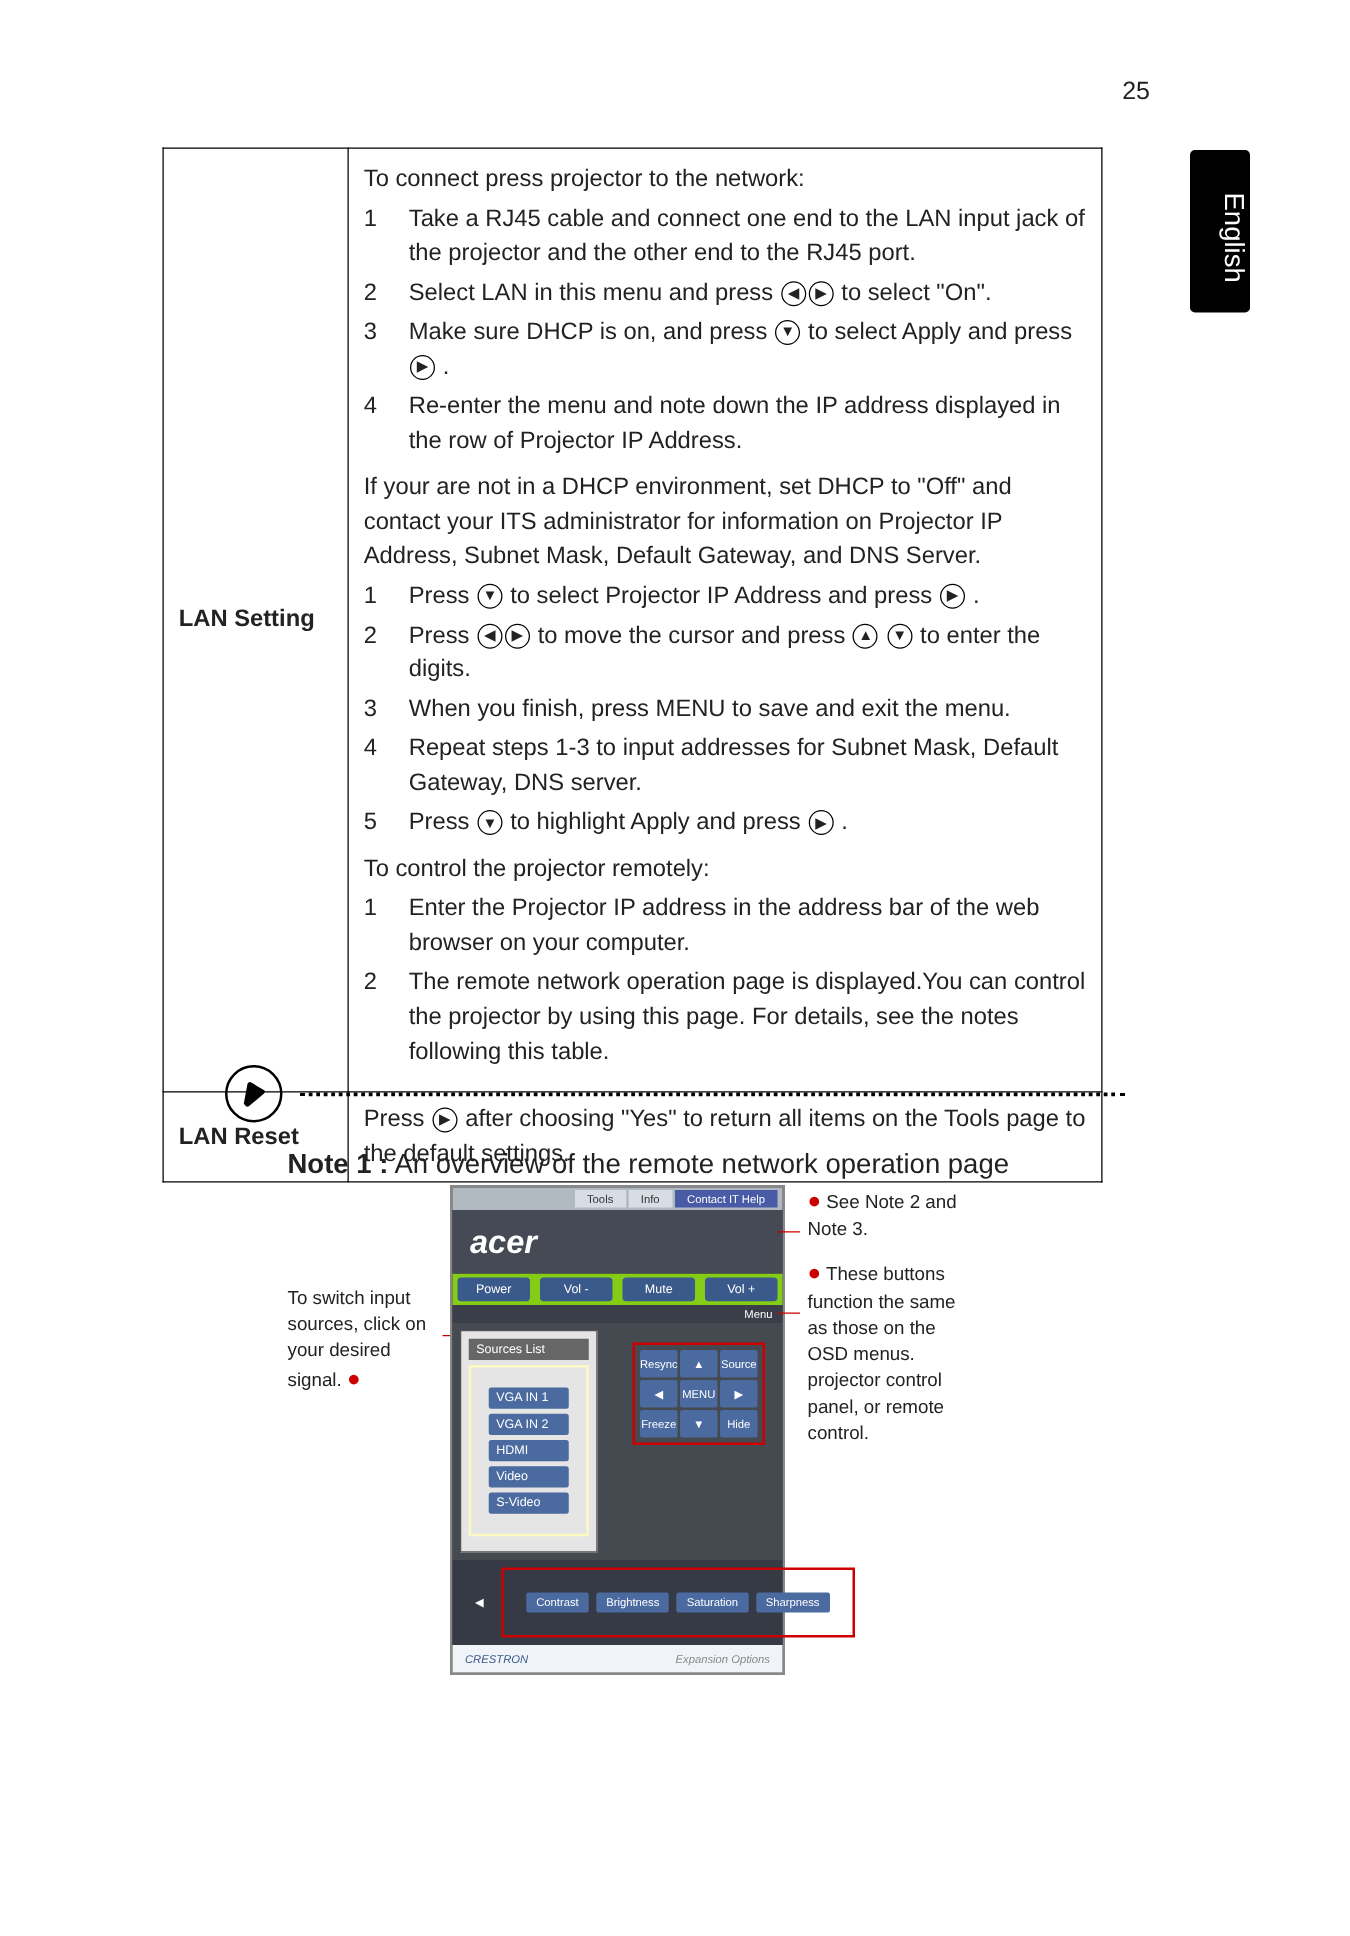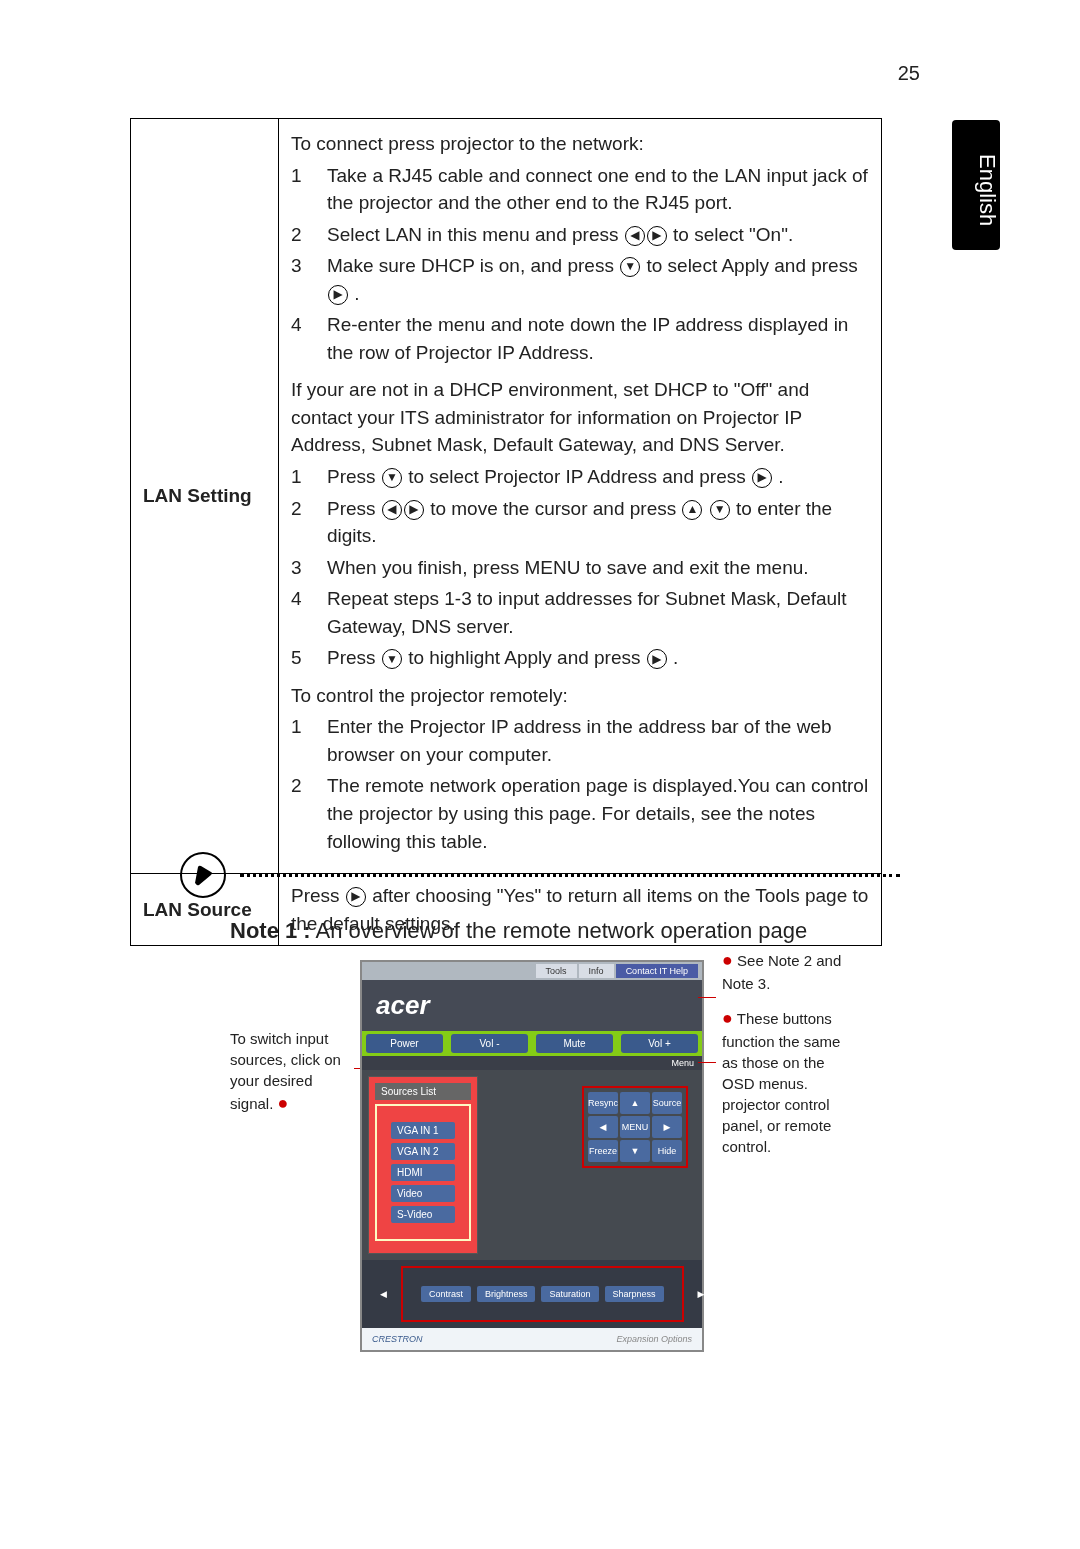--- a/index.html
+++ b/index.html
@@ -102,25 +102,24 @@
     align-items:flex-start;
   }
   .ov-left {
     width: 130px;
     font-size: 15px;
     padding-top: 80px;
     line-height:1.4;
   }
   .ov-left .dot { color:#c00; font-size:18px;}
   .ov-center {
-    width: 344px;
+    width: 268px;
     background: #252530;
     border:2px solid #888;
     position:relative;
-    margin-top:12px;
   }
   .ov-right {
     width: 150px;
     font-size: 15px;
     padding-left: 18px;
     line-height:1.4;
   }
   .ov-right p { margin-bottom: 12px;}
   .ov-right .dot { color:#c00; font-size:18px;}
 
@@ -130,21 +129,21 @@
     color:#fff;
   }
   .app-tabs { display:flex; justify-content:flex-end; background:#b0b8c0; padding:2px 4px; gap:2px;}
   .app-tabs span { background:#4a5ba5; color:#fff; padding:2px 10px; font-size:9px;}
   .app-tabs span:first-child, .app-tabs span:nth-child(2){ background:#d8dde5; color:#333;}
   .app-logo { background:#454a55; padding:10px 14px;}
   .app-logo .acer { color:#fff; font-style:italic; font-size:26px; font-weight:bold;}
   .app-toolbar { display:flex; background:#84cc16; }
   .app-toolbar span { flex:1; text-align:center; background:#3a5a8c; margin:3px 4px; padding:4px 0; border-radius:3px; font-size:10px;}
   .app-body { display:flex; background:#454a50; padding:6px;}
-  .src-list { width:110px; background:#ef4444; padding:6px 6px 12px 6px; border:1px solid #555;}
+  .src-list { width:110px; background:#e5e5e5; padding:6px 6px 12px 6px; border:1px solid #555;}
   .src-list .hdr { background:#666; padding:3px 6px; margin-bottom:4px; font-size:10px;}
   .src-list .itm { background:#4a6aa0; margin:4px 2px; padding:3px 6px; font-size:10px; border-radius:2px;}
   .src-highlight { border:2px solid #fef9c3; padding:12px; margin-top:2px;}
   .ctrl-area { flex:1; position:relative;}
   .dpad {
     position:absolute; right:8px; top:10px;
     border:2px solid #c00; padding:4px;
     display:grid; grid-template-columns:repeat(3,30px); grid-template-rows:repeat(3,22px); gap:2px;
   }
   .dpad span { background:#4a6aa0; display:flex;align-items:center;justify-content:center; font-size:9px; border-radius:2px;}
@@ -233,21 +232,21 @@
               <span class="txt">Enter the Projector IP address in the address bar of the web browser on your computer.</span>
             </li>
         <li>
               <span class="num">2</span>
               <span class="txt">The remote network operation page is displayed.You can control the projector by using this page. For details, see the notes following this table.</span>
             </li>
       </ol>
     </td>
   </tr>
   <tr>
-    <td class="row-label">LAN Source</td>
+    <td class="row-label">LAN Reset</td>
     <td class="desc">
       <span>Press </span><span class="circ">▶</span><span> after choosing "Yes" to return all items on the Tools page to the default settings.</span>
     </td>
   </tr>
 </tbody>
   </table>
 
 <div class="note-section">
   <div class="note-divider">
     <span class="note-icon-wrap">

